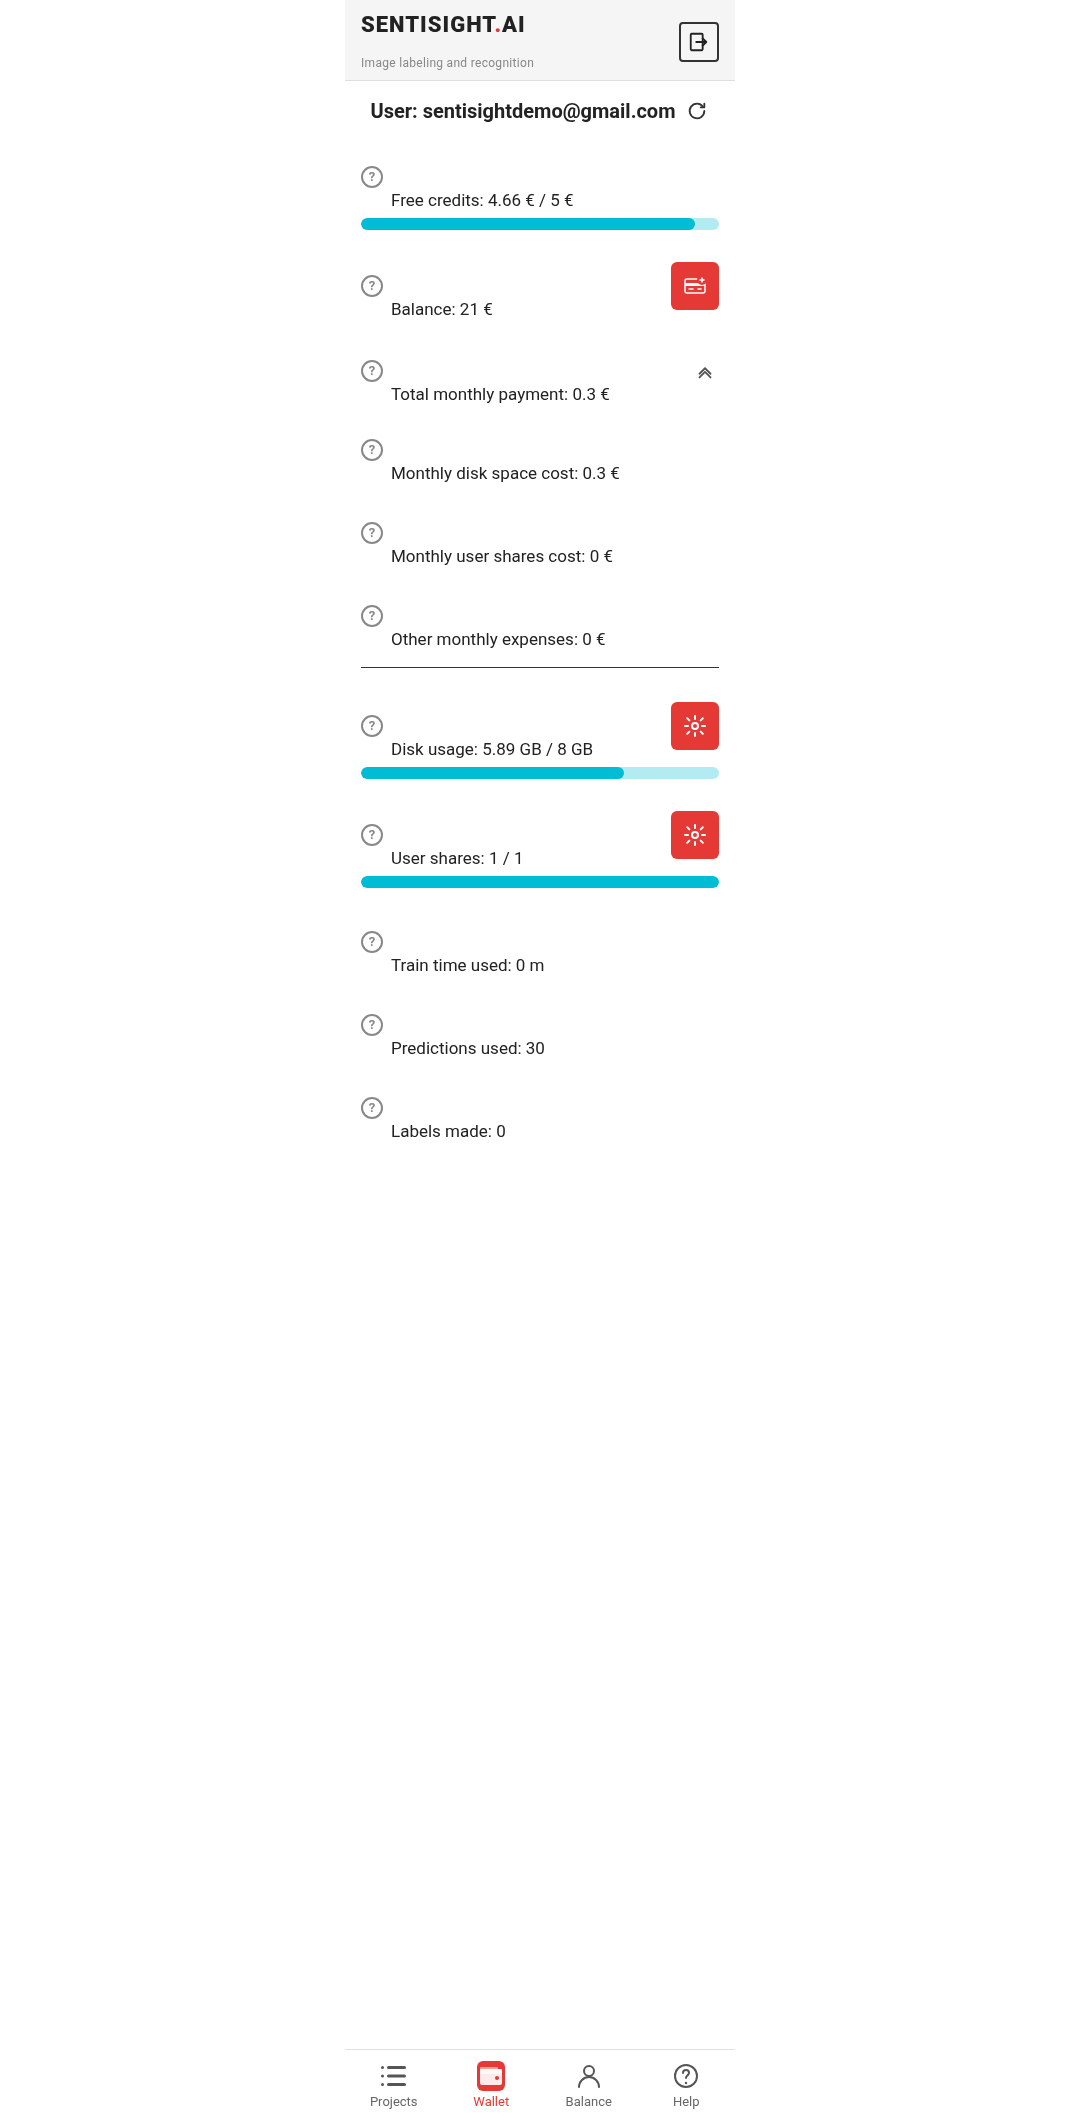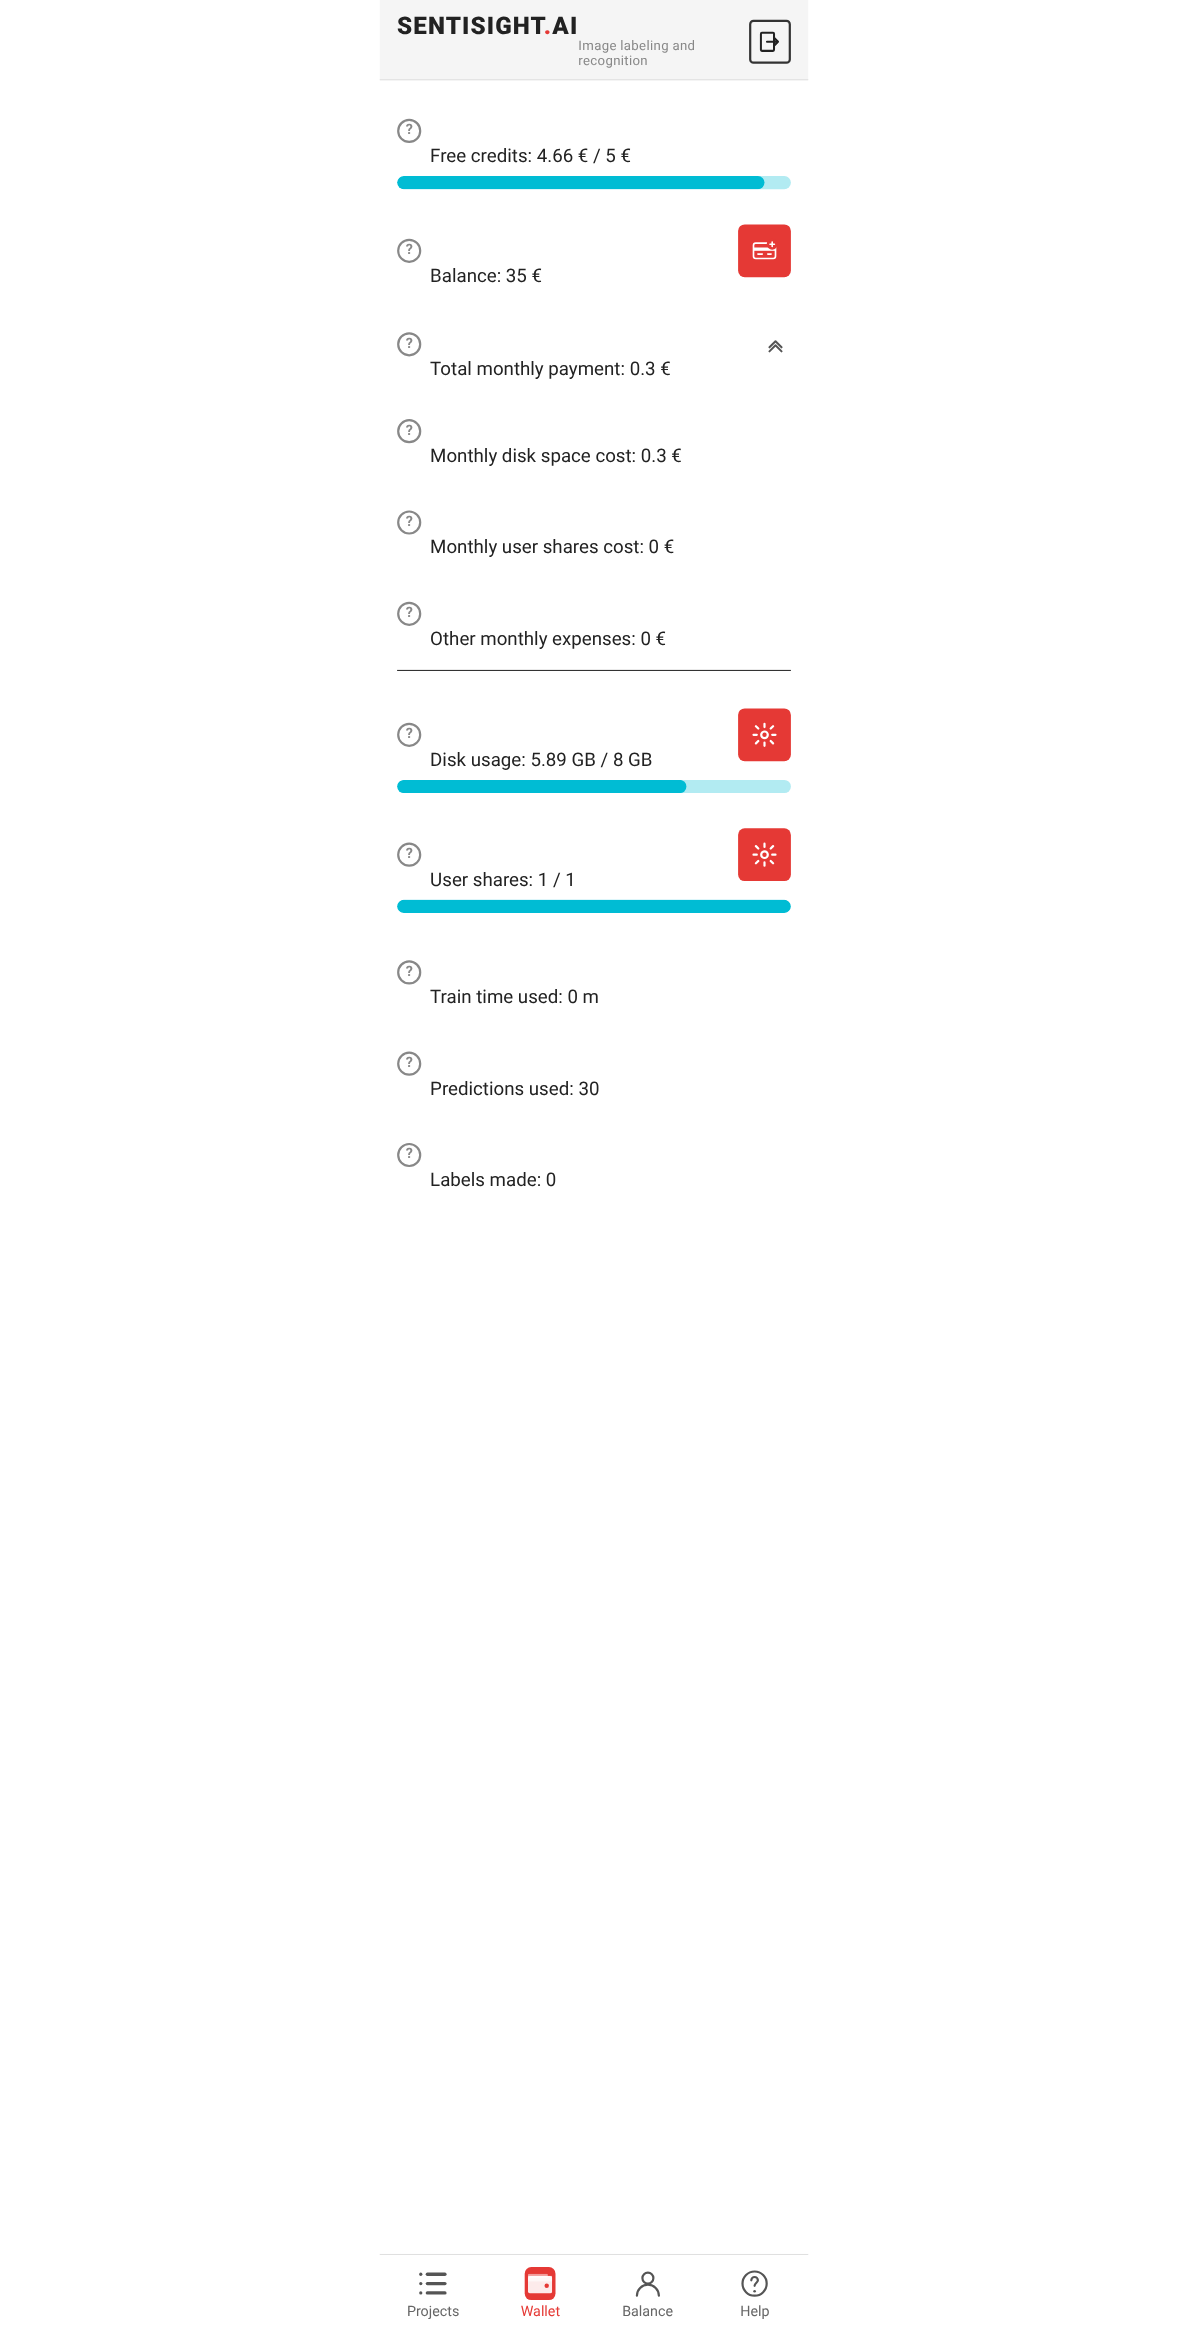--- a/index.html
+++ b/index.html
@@ -20,21 +20,21 @@
       background: #f5f5f5;
       padding: 14px 16px 10px 16px;
       display: flex;
       justify-content: space-between;
       align-items: center;
       border-bottom: 1px solid #e0e0e0;
     }
 
     .logo-area {
       display: flex;
-      flex-direction: row;
+      flex-direction: column;
     }
 
     .logo-text {
       font-size: 22px;
       font-weight: 900;
       color: #222;
       letter-spacing: 1px;
       line-height: 1;
     }
 
@@ -260,33 +260,42 @@
   <div class="logout-btn">
     <svg width="22" height="22" viewBox="0 0 24 24" fill="none">
       <rect x="3" y="3" width="13" height="18" rx="1" stroke="#222" stroke-width="2" fill="none"></rect>
       <path d="M16 8l4 4-4 4M20 12H9" stroke="#222" stroke-width="2" stroke-linecap="round" stroke-linejoin="round"></path>
     </svg>
   </div>
 </div>
 
 <div class="content">
 
+  <div class="user-row">
+    <div class="user-label">User: sentisightdemo@gmail.com</div>
+    <div class="refresh-icon">
+      <svg width="22" height="22" viewBox="0 0 24 24" fill="none">
+        <path d="M20 12a8 8 0 1 1-1.5-4.7" stroke="#333" stroke-width="2" stroke-linecap="round" fill="none"></path>
+        <path d="M20 4v4h-4" stroke="#333" stroke-width="2" stroke-linecap="round" stroke-linejoin="round" fill="none"></path>
+      </svg>
+    </div>
+  </div>
 
   <div class="info-row">
     <div class="question-icon">?</div>
     <div class="info-text">Free credits: 4.66 € / 5 €</div>
   </div>
   <div class="progress-bar-container">
     <div class="progress-bar-fill" style="width: 93.2%"></div>
   </div>
 
   <div class="info-row-with-btn">
     <div class="info-row-left">
       <div class="question-icon">?</div>
-      <div class="info-text">Balance: 35 €</div>
+      <div class="info-text">Balance: 21 €</div>
     </div>
     <button class="action-btn">
       <svg width="24" height="24" viewBox="0 0 24 24" fill="none">
         <rect x="2" y="5" width="20" height="14" rx="2" stroke="white" stroke-width="1.5" fill="none"></rect>
         <rect x="2" y="9" width="20" height="3" fill="white"></rect>
         <path d="M6 15h4M15 15h3" stroke="white" stroke-width="1.5" stroke-linecap="round"></path>
         <circle cx="19" cy="6" r="5" fill="#e53935"></circle>
         <path d="M19 4v4M17 6h4" stroke="white" stroke-width="1.5" stroke-linecap="round"></path>
       </svg>
     </button>

